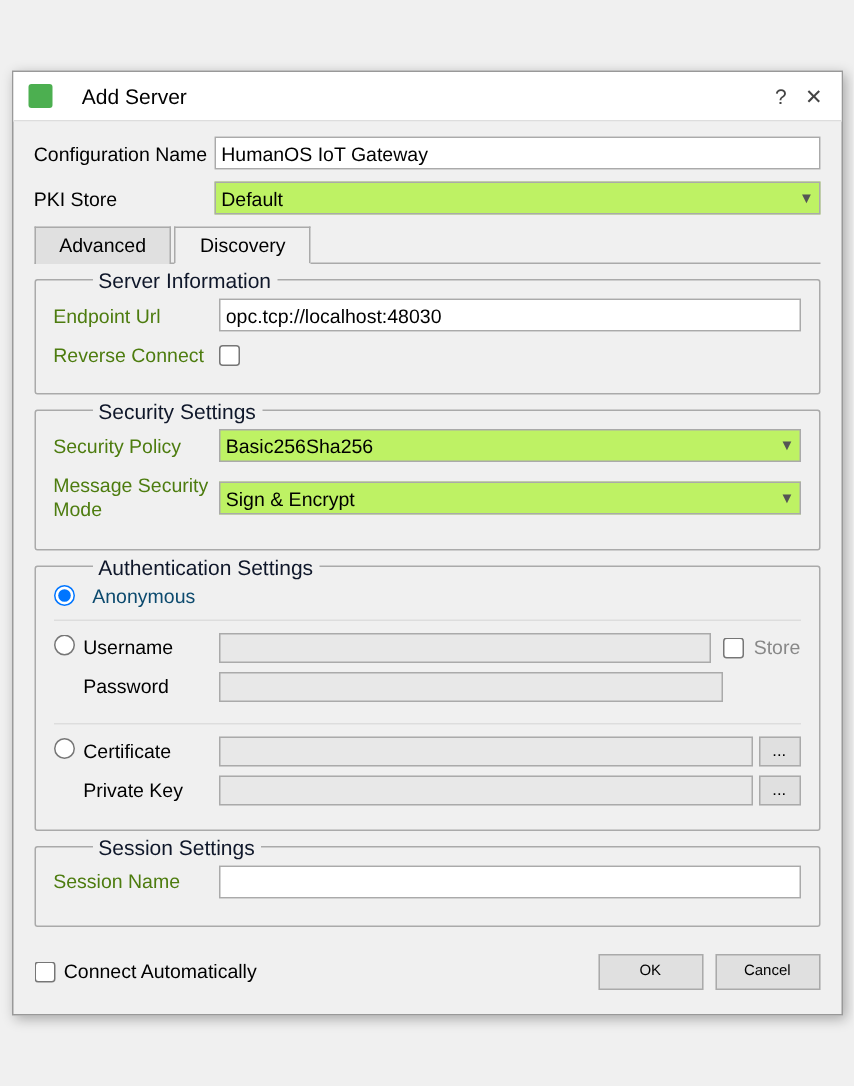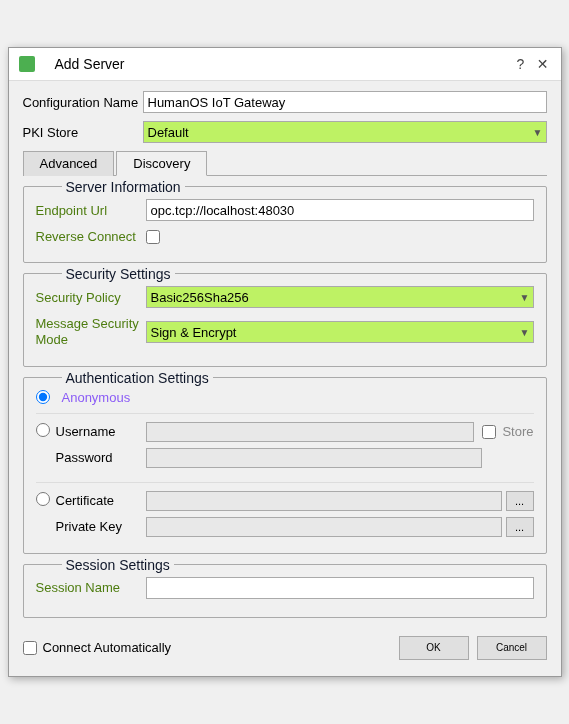--- a/index.html
+++ b/index.html
@@ -320,21 +320,21 @@
         </div>
       </div>
     </div>
 
     <div class="group-box">
       <span class="group-title">Authentication Settings</span>
       <div class="group-content">
 
         <div class="anon-row">
           <input type="radio" name="auth" class="radio-input" checked="" style="margin-right: 6px;">
-          <span style="color:#8b5cf6; font-size:13px;">Anonymous</span>
+          <span style="color:#0c4a6e; font-size:13px;">Anonymous</span>
         </div>
 
         <div style="margin-bottom:8px; padding-bottom:8px; border-bottom:1px solid #ddd;">
           <div class="auth-row">
             <div class="auth-radio">
               <input type="radio" name="auth" class="radio-input" style="">
             </div>
             <span class="auth-label">Username</span>
             <input class="auth-field" type="text" style="flex: 1 1 0%;">
             <input type="checkbox" class="checkbox-input" style="margin-left: 8px;">

